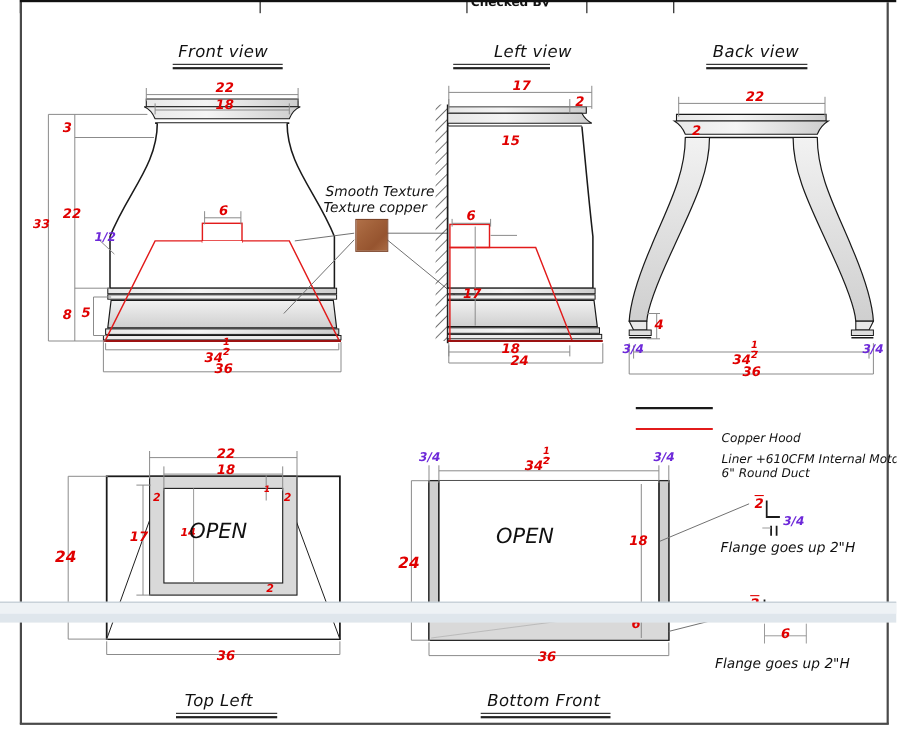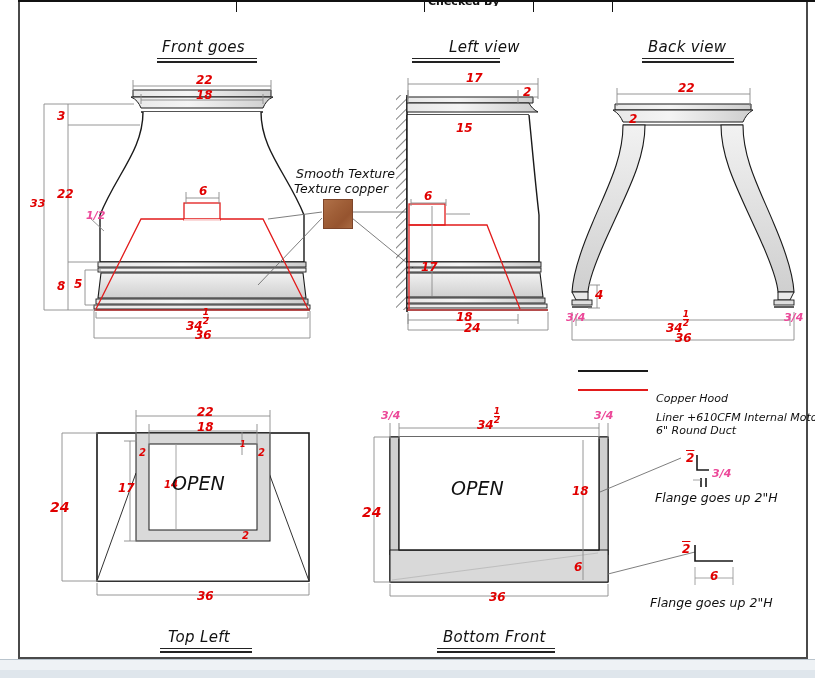--- a/index.html
+++ b/index.html
@@ -1,18 +1,18 @@
 <!DOCTYPE html>
 <html><head>
 <meta charset="utf-8">
 <style>
   html,body{margin:0;padding:0;background:#ffffff;}
   body{width:815px;height:678px;overflow:hidden;
        font-family:"DejaVu Sans","Liberation Sans",sans-serif;}
-  #root{position:relative;width:815px;height:678px;background:#ffffff;text-decoration:underline;}
+  #root{position:relative;width:815px;height:566px;background:#ffffff;text-decoration:underline;}
 
   
   .sheet-border{position:absolute;background:#4a4a4a;}
   .app-strip{position:absolute;left:0;bottom:0;width:815px;height:18px;
              background:#dfe6ec;border-top:1px solid #b9c4cd;}
   .app-strip-inner{position:absolute;left:0;bottom:8px;width:815px;height:10px;
              background:#eef2f5;}
 
   
   .tb-line{position:absolute;background:#111;}
@@ -31,21 +31,21 @@
   .dim.sm{font-size:10px;}
   .dim.tiny{font-size:8px;}
   .frac{display:inline-block;font-size:9px;line-height:.85;
         vertical-align:super;text-align:center;position:relative;top:-1px;}
   .frac .num{display:block;}
   .frac .bar{display:block;height:1px;background:#e00000;margin:0;}
   .frac .den{display:block;}
   .fracbig{display:inline-block;font-size:11px;line-height:.85;text-align:center;}
 
   
-  .sl{position:absolute;color:#ec4899;font-style:italic;font-weight:bold;
+  .sl{position:absolute;color:#6d28d9;font-style:italic;font-weight:bold;
       font-size:12px;white-space:nowrap;}
 
   
   .note{position:absolute;font-style:italic;font-size:12.5px;color:#111;
         white-space:nowrap;line-height:15px;}
   .legend-txt{position:absolute;font-style:italic;font-size:11px;color:#111;
               white-space:nowrap;line-height:13px;margin-top:28px;}
 
   .swatch{position:absolute;width:28px;height:28px;
           background:linear-gradient(135deg,#b07048 0%,#a05f38 40%,#96542f 70%,#a96a42 100%);
@@ -66,21 +66,21 @@
   <div class="tb-line" style="left:236px;top:0px;width:1px;height:12px;"></div>
   <div class="tb-line" style="left:424px;top:0px;width:1px;height:12px;"></div>
   <div class="tb-line" style="left:533px;top:0px;width:1px;height:12px;"></div>
   <div class="tb-line" style="left:612px;top:0px;width:1px;height:12px;"></div>
   <div class="tb-text" style="left:428px;top:-5px;width:100px;height:11px;">Checked By</div>
 
   <div class="sheet-border" style="left:18px;top:2px;width:2px;height:656px;"></div>
   <div class="sheet-border" style="left:806px;top:2px;width:2px;height:656px;"></div>
   <div class="sheet-border" style="left:18px;top:657px;width:790px;height:2px;"></div>
 
-  <div class="view-title" style="left:162px;top:38px;">Front goes</div>
+  <div class="view-title" style="left:162px;top:38px;">Front view</div>
   <div class="view-title-rule" style="left:157px;top:58px;width:100px;"></div>
   <div class="view-title-rule2" style="left:157px;top:61px;width:100px;"></div>
 
   <div class="view-title" style="left:422px;top:38px;margin-left:27px;">Left view</div>
   <div class="view-title-rule" style="left:412px;top:58px;width:88px;"></div>
   <div class="view-title-rule2" style="left:412px;top:61px;width:88px;"></div>
 
   <div class="view-title" style="left:648px;top:38px;">Back view</div>
   <div class="view-title-rule" style="left:642px;top:58px;width:92px;"></div>
   <div class="view-title-rule2" style="left:642px;top:61px;width:92px;"></div>

